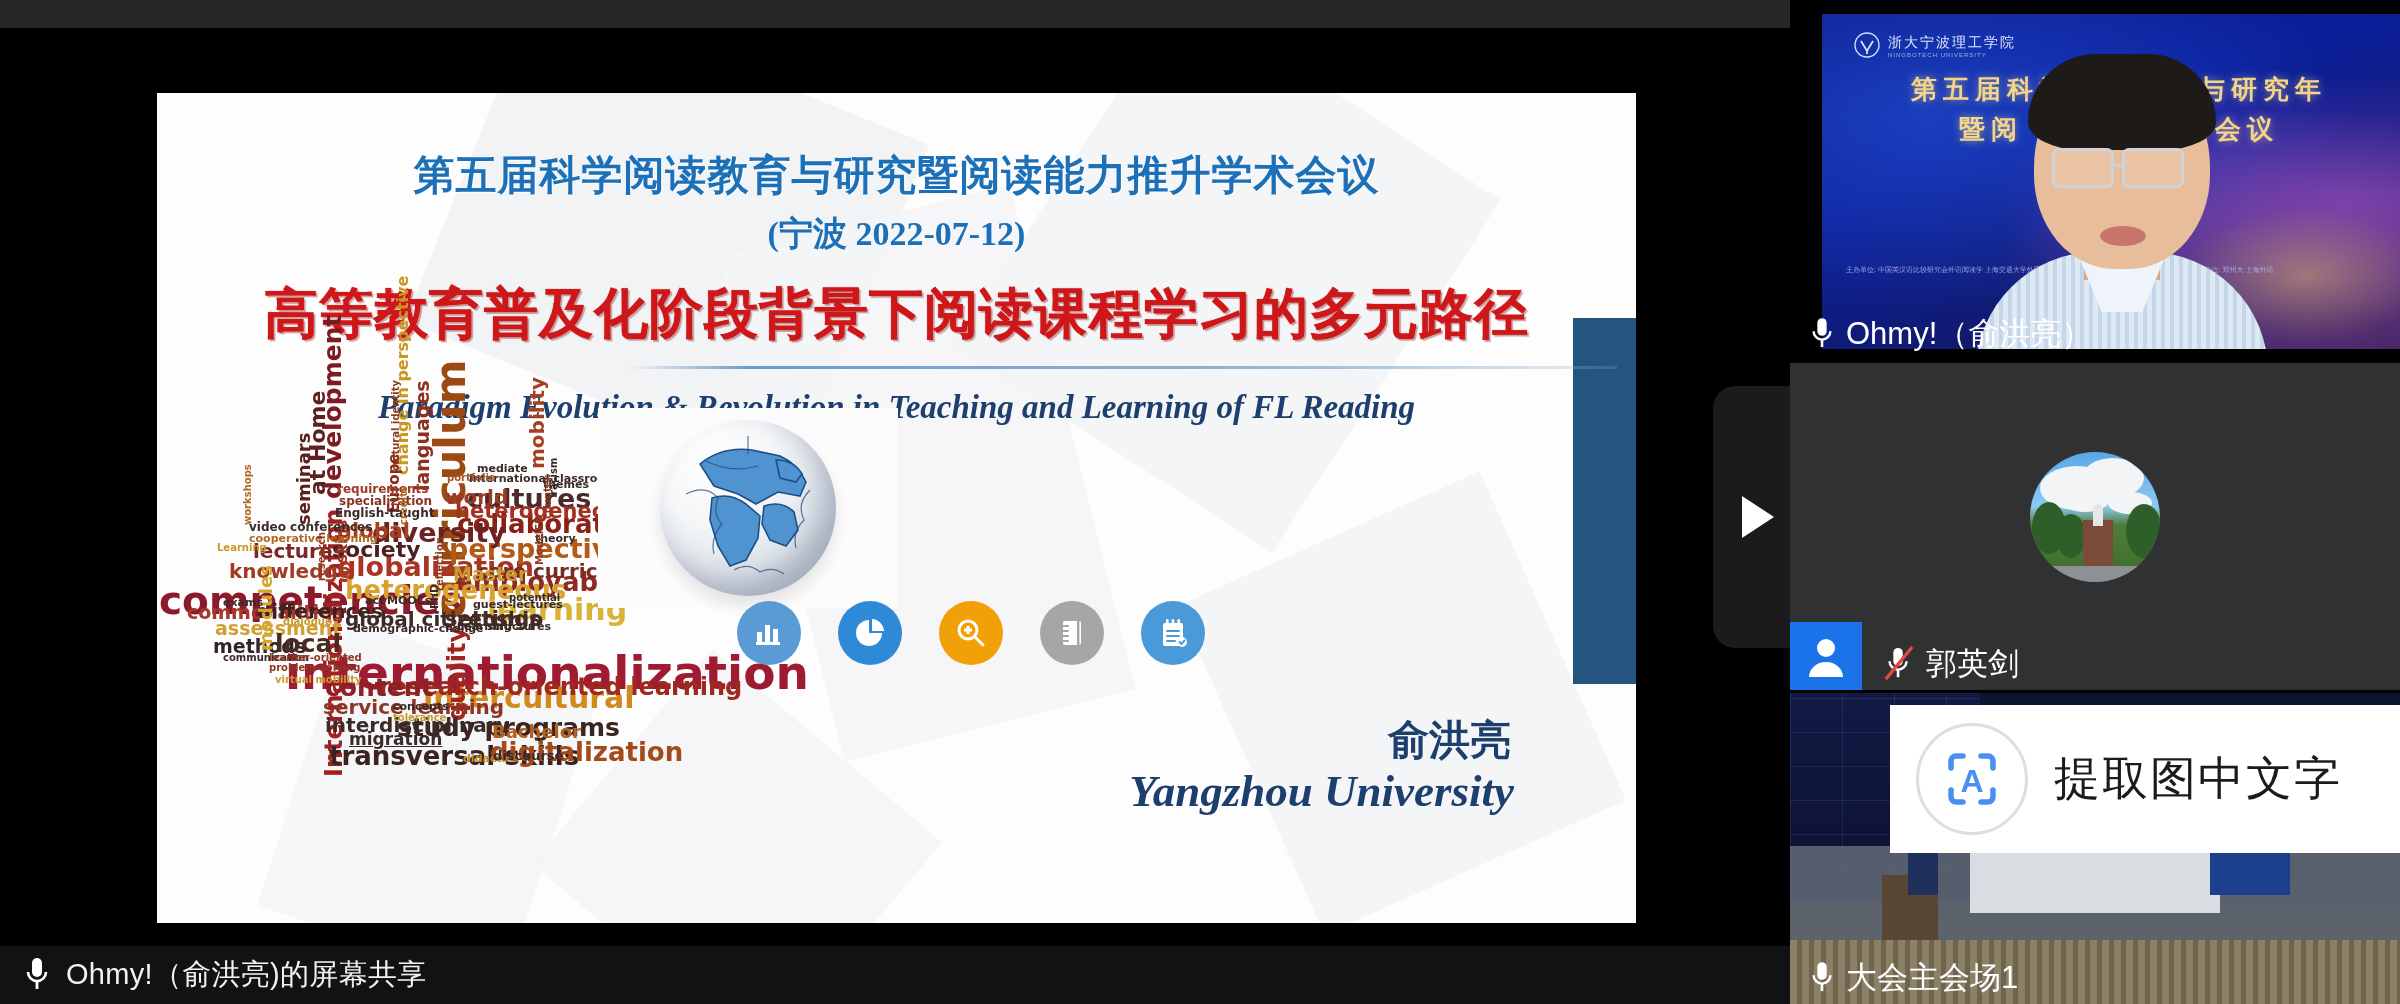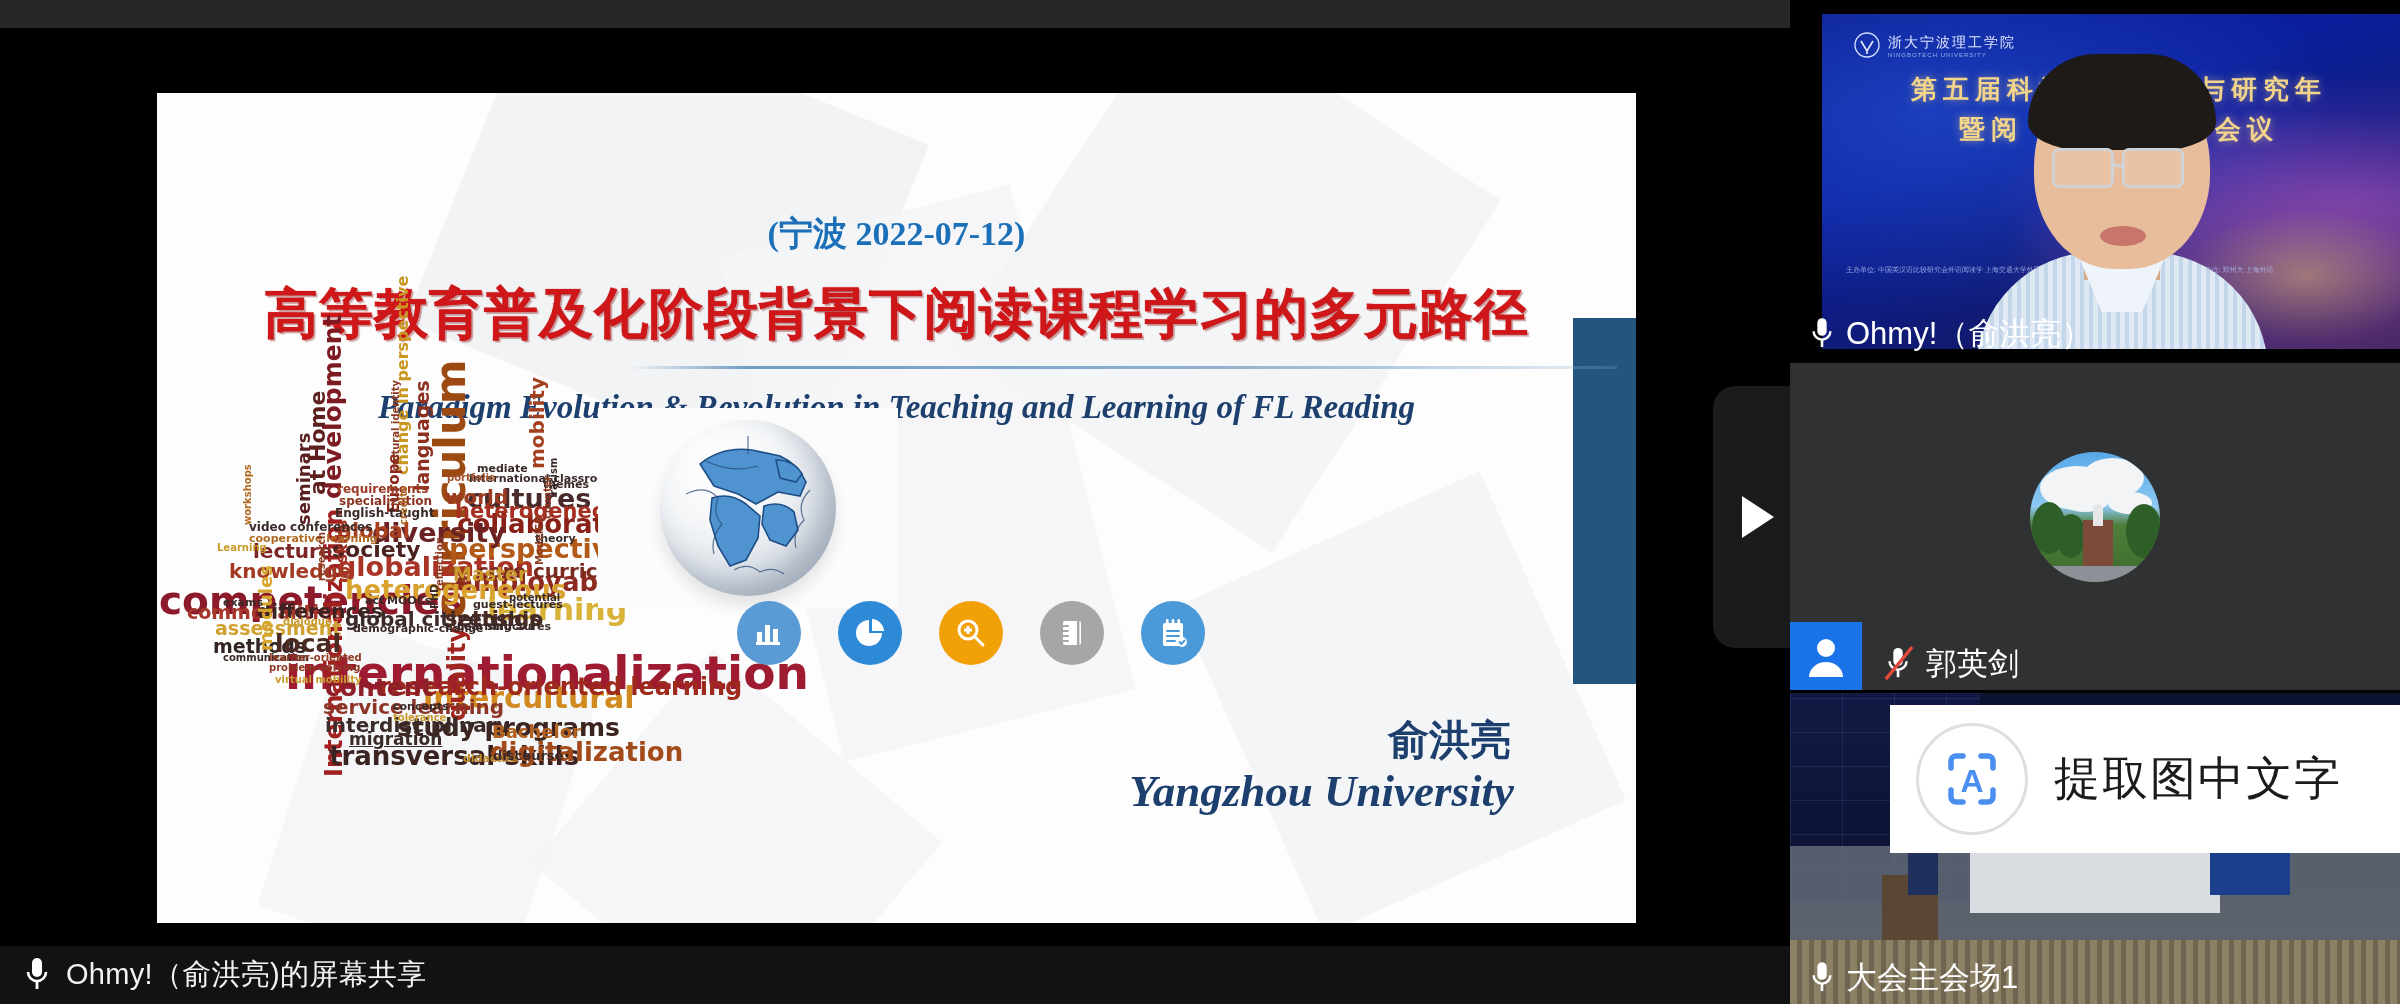--- a/index.html
+++ b/index.html
@@ -246,20 +246,21 @@
         <div class="poly p1"></div>
           <div class="poly p2"></div>
           <div class="poly p3"></div>
         <div class="poly p4"></div>
           <div class="poly p5"></div>
           <div class="poly p6"></div>
       </div>
 
       <div class="accent-bar"></div>
 
+      <div class="conf-title">第五届科学阅读教育与研究暨阅读能力推升学术会议</div>
       <div class="conf-sub">(宁波 2022-07-12)</div>
       <div class="main-title">高等教育普及化阶段背景下阅读课程学习的多元路径</div>
       <div class="rule"></div>
       <div class="en-sub">Paradigm Evolution &amp; Revolution in Teaching and Learning of FL Reading</div>
 
       <div class="cloud" id="cloud">
           <span style="left: 128px; top: 236px; font-size: 47px; color: rgb(158, 27, 50);">internationalization</span>
           <span style="left: 2px; top: 168px; font-size: 39px; color: rgb(140, 26, 43);">competencies</span>
           <span class="vert" style="left: 272px; top: 206px; font-size: 43px; color: rgb(156, 74, 18); transform: rotate(-90deg);">curriculum</span>
           <span class="vert" style="left: 165px; top: 364px; font-size: 24px; color: rgb(163, 32, 32); transform: rotate(-90deg);">Internationalization</span>

